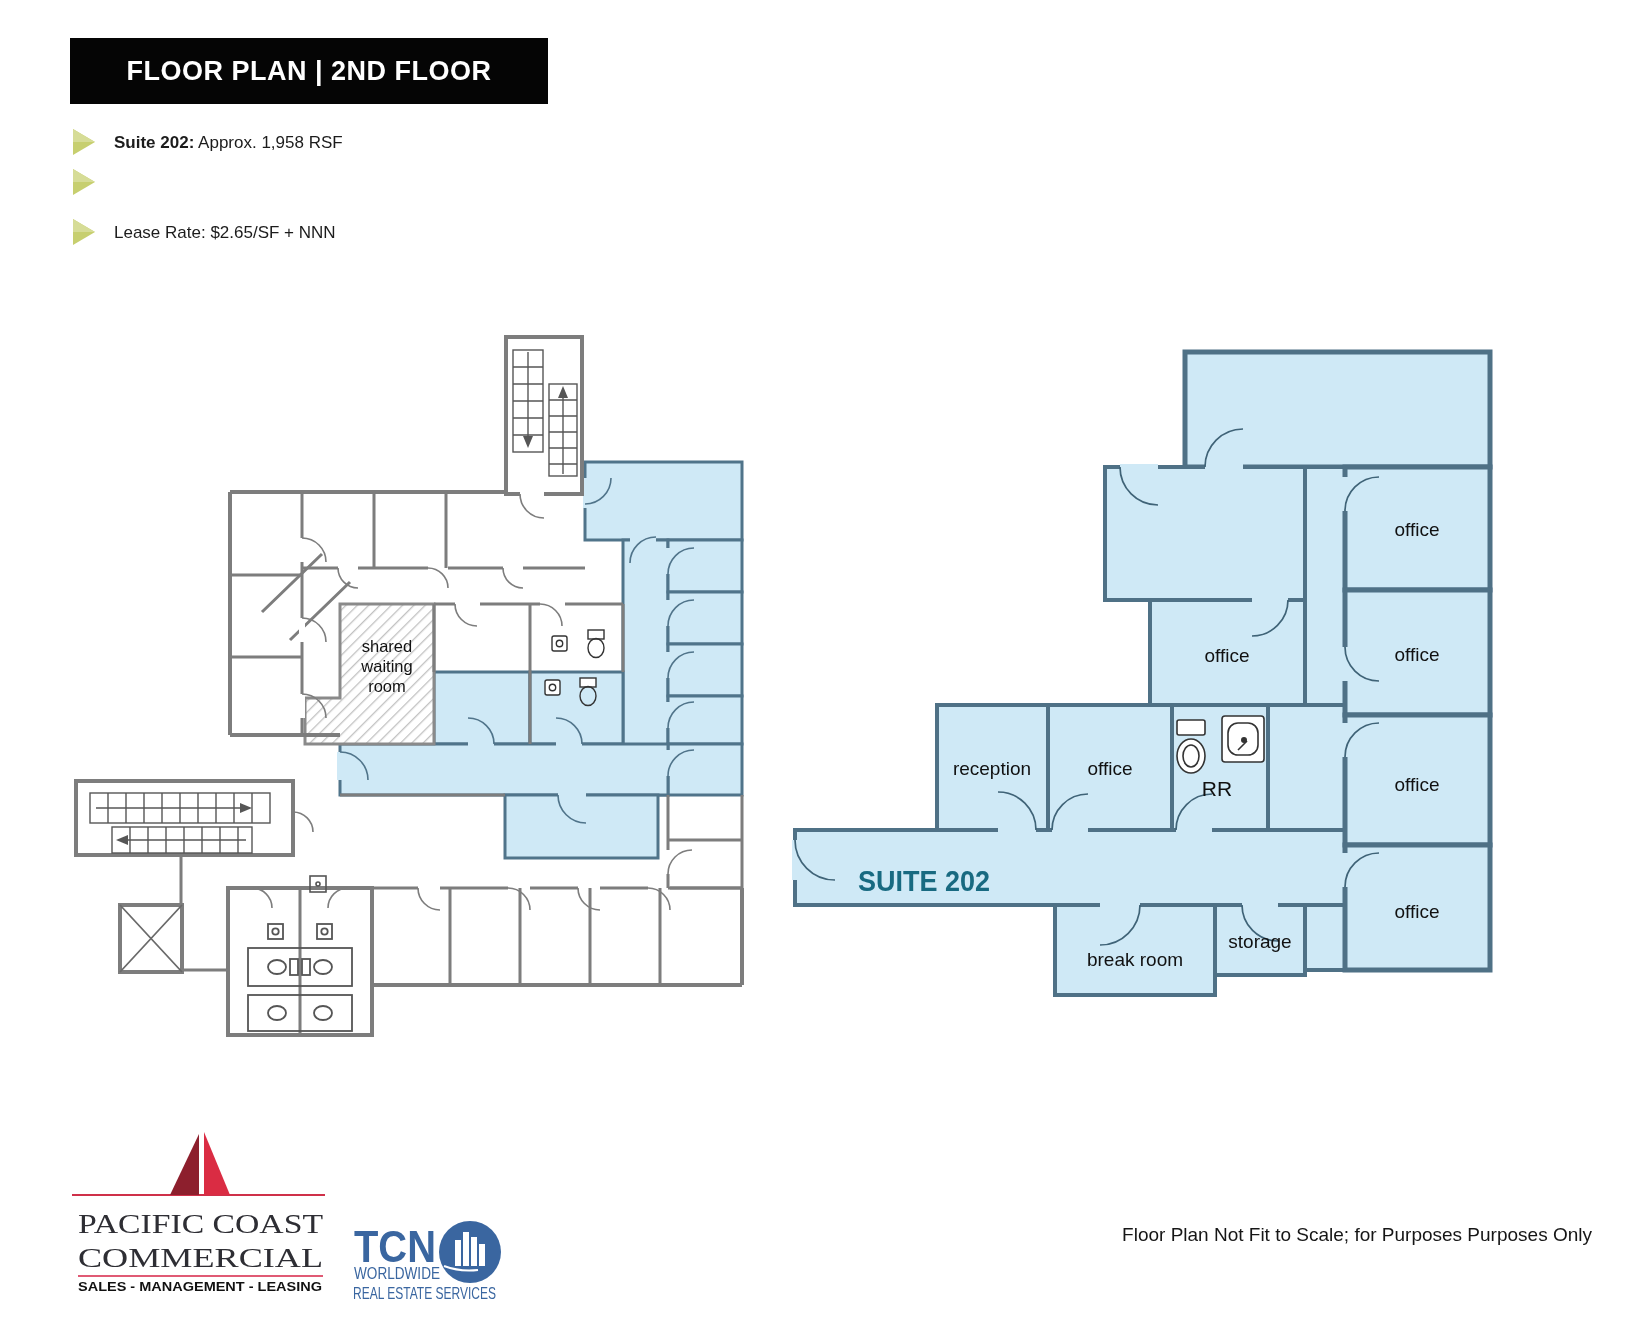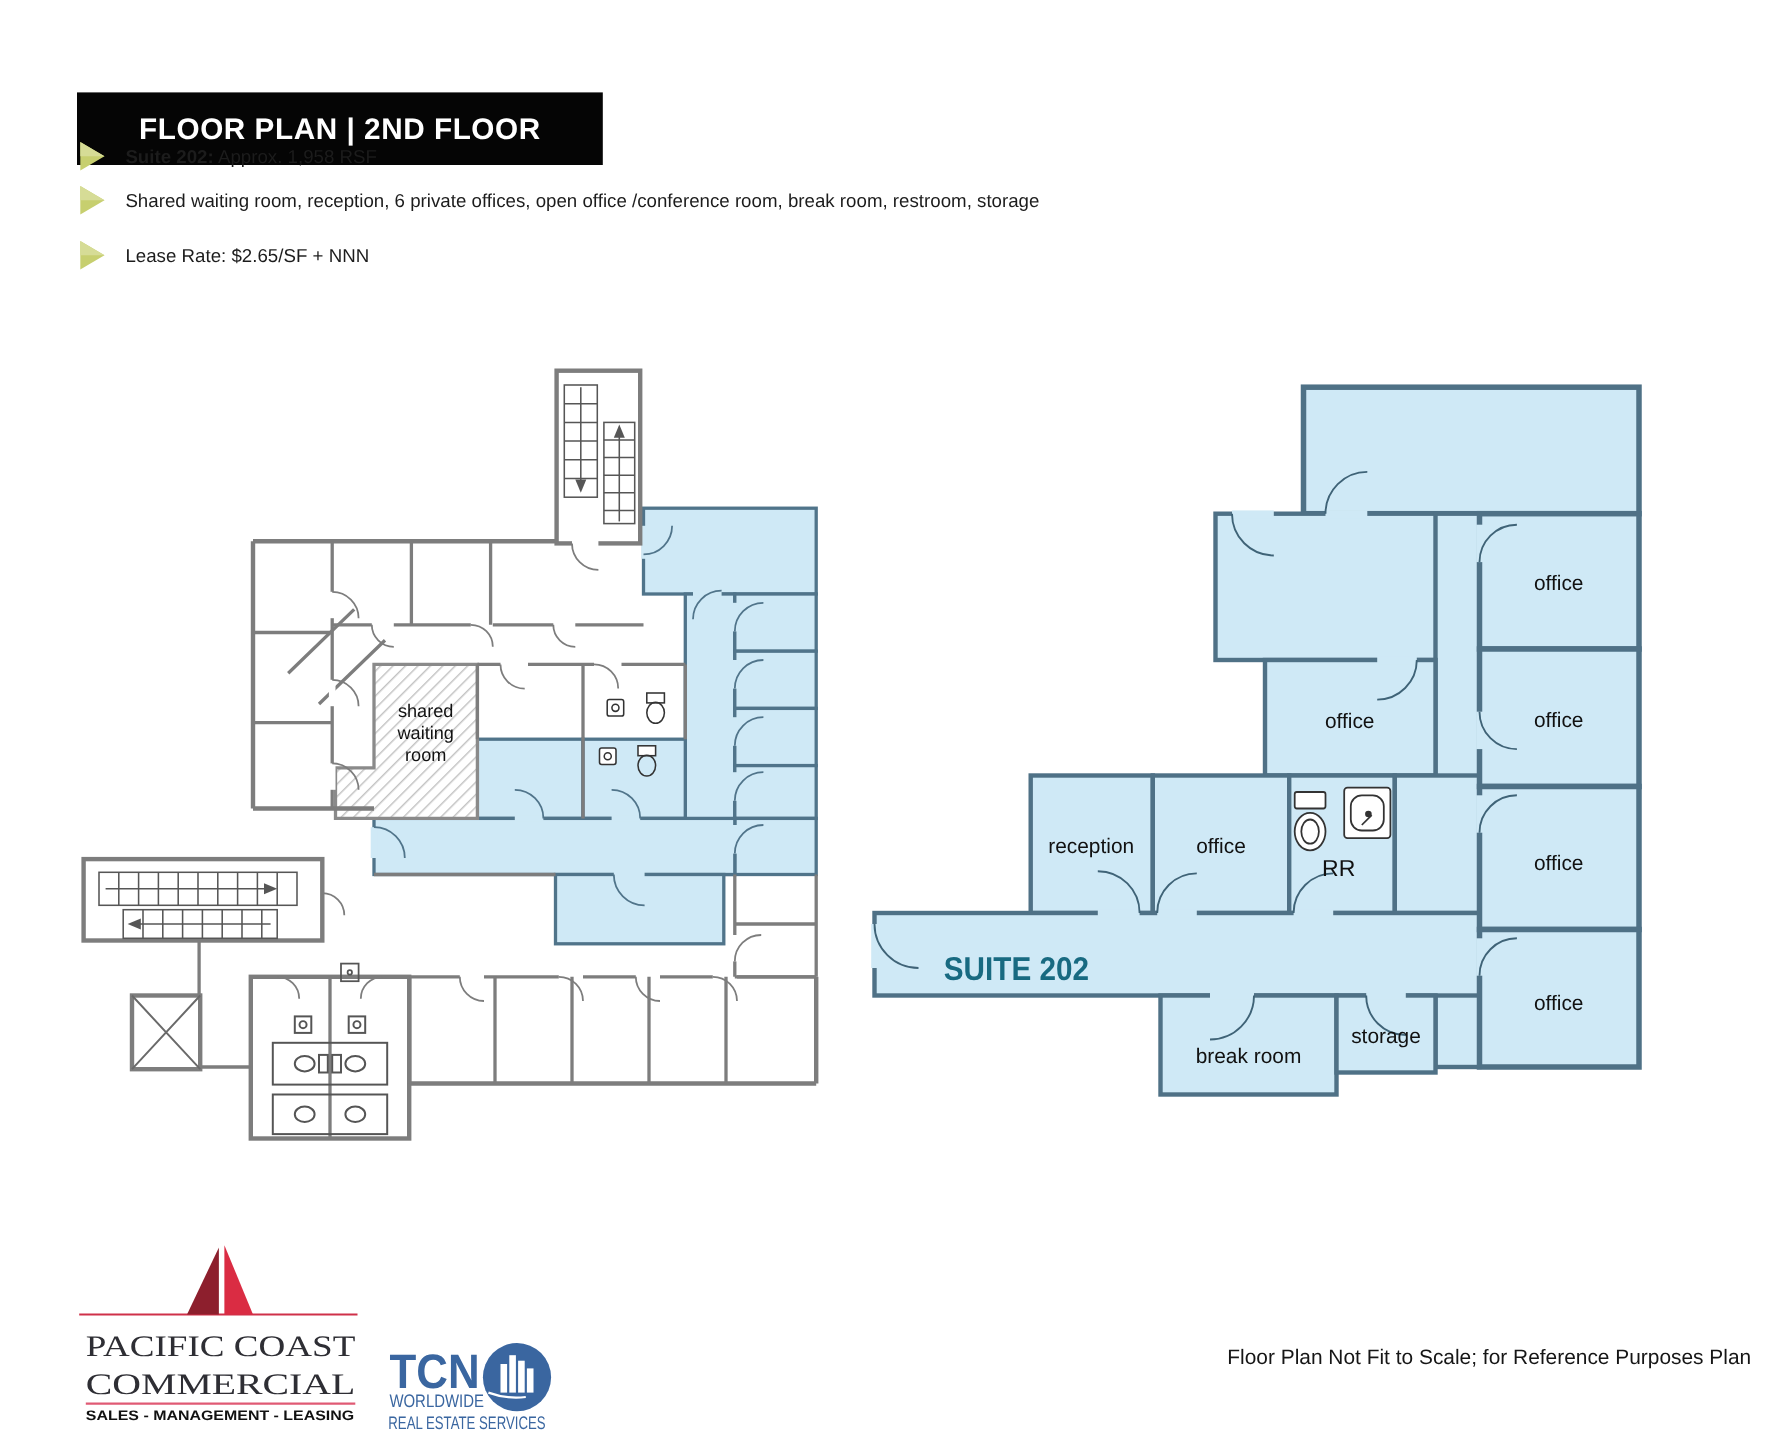--- a/index.html
+++ b/index.html
@@ -3,21 +3,21 @@
 <meta charset="utf-8">
 <style>
   html,body{margin:0;padding:0;}
   body{
     width:1628px;height:1318px;position:relative;background:#ffffff;
     font-family:"Liberation Sans", sans-serif;overflow:hidden;
   }
   .banner{
     position:absolute;left:70px;top:38px;width:478px;height:66px;
     background:#050505;color:#ffffff;display:flex;align-items:center;justify-content:center;
-    font-size:27px;font-weight:bold;letter-spacing:.5px;margin-top:46px;
+    font-size:27px;font-weight:bold;letter-spacing:.5px;
   }
   .bullet-row{position:absolute;left:72px;display:flex;align-items:flex-start;gap:16px;width:1500px;}
   .bullet-row .txt{font-size:17px;color:#1c1c1c;line-height:27px;padding-top:1px;}
   .bullet-row .lead{font-weight:bold;}
   .tri{width:26px;height:28px;flex:0 0 26px;}
   .plan{position:absolute;}
   .disclaimer{
     position:absolute;left:1020px;top:1224px;width:572px;text-align:right;
     font-size:19px;color:#161616;
   }
@@ -36,21 +36,20 @@
     <polygon points="1,1 23,14 1,27" fill="#c7cf6f"></polygon>
     <polygon points="1,1 23,14 1,14" fill="#d6dc96"></polygon>
   </svg>
   <div class="txt"><span class="lead">Suite 202:</span><span> Approx. 1,958 RSF</span></div>
 </div>
 <div class="bullet-row" style="top:168px">
   <svg class="tri" viewBox="0 0 26 28">
     <polygon points="1,1 23,14 1,27" fill="#c7cf6f"></polygon>
     <polygon points="1,1 23,14 1,14" fill="#d6dc96"></polygon>
   </svg>
-  <div class="txt"><span class="lead"></span><span>Shared waiting room, reception, 6 private  offices, open office /conference room, break room, restroom, storage</span></div>
 </div>
 <div class="bullet-row" style="top:218px">
   <svg class="tri" viewBox="0 0 26 28">
     <polygon points="1,1 23,14 1,27" fill="#c7cf6f"></polygon>
     <polygon points="1,1 23,14 1,14" fill="#d6dc96"></polygon>
   </svg>
   <div class="txt"><span class="lead"></span><span>Lease Rate: $2.65/SF + NNN</span></div>
 </div>
 
 <svg class="plan" style="left:60px;top:315px" width="700" height="730" viewBox="60 315 700 730">
@@ -321,13 +320,13 @@
     <rect x="455" y="1240" width="6" height="26" fill="#fff"></rect>
     <rect x="463" y="1232" width="6" height="34" fill="#fff"></rect>
     <rect x="471" y="1237" width="6" height="29" fill="#fff"></rect>
     <rect x="479" y="1244" width="6" height="22" fill="#fff"></rect>
     <path d="M444,1266 Q460,1272 478,1270" stroke="#fff" stroke-width="2" fill="none"></path>
   </g>
   <text x="354" y="1279" font-size="16.5" fill="#3a66a0" textLength="86" lengthAdjust="spacingAndGlyphs">WORLDWIDE</text>
   <text x="353" y="1299" font-size="16.5" fill="#3a66a0" textLength="143" lengthAdjust="spacingAndGlyphs">REAL ESTATE SERVICES</text>
 </svg>
 
-<div class="disclaimer">Floor Plan Not Fit to Scale; for Reference Purposes Plan</div>
+<div class="disclaimer">Floor Plan Not Fit to Scale; for Purposes Purposes Only</div>
 
 </body></html>

